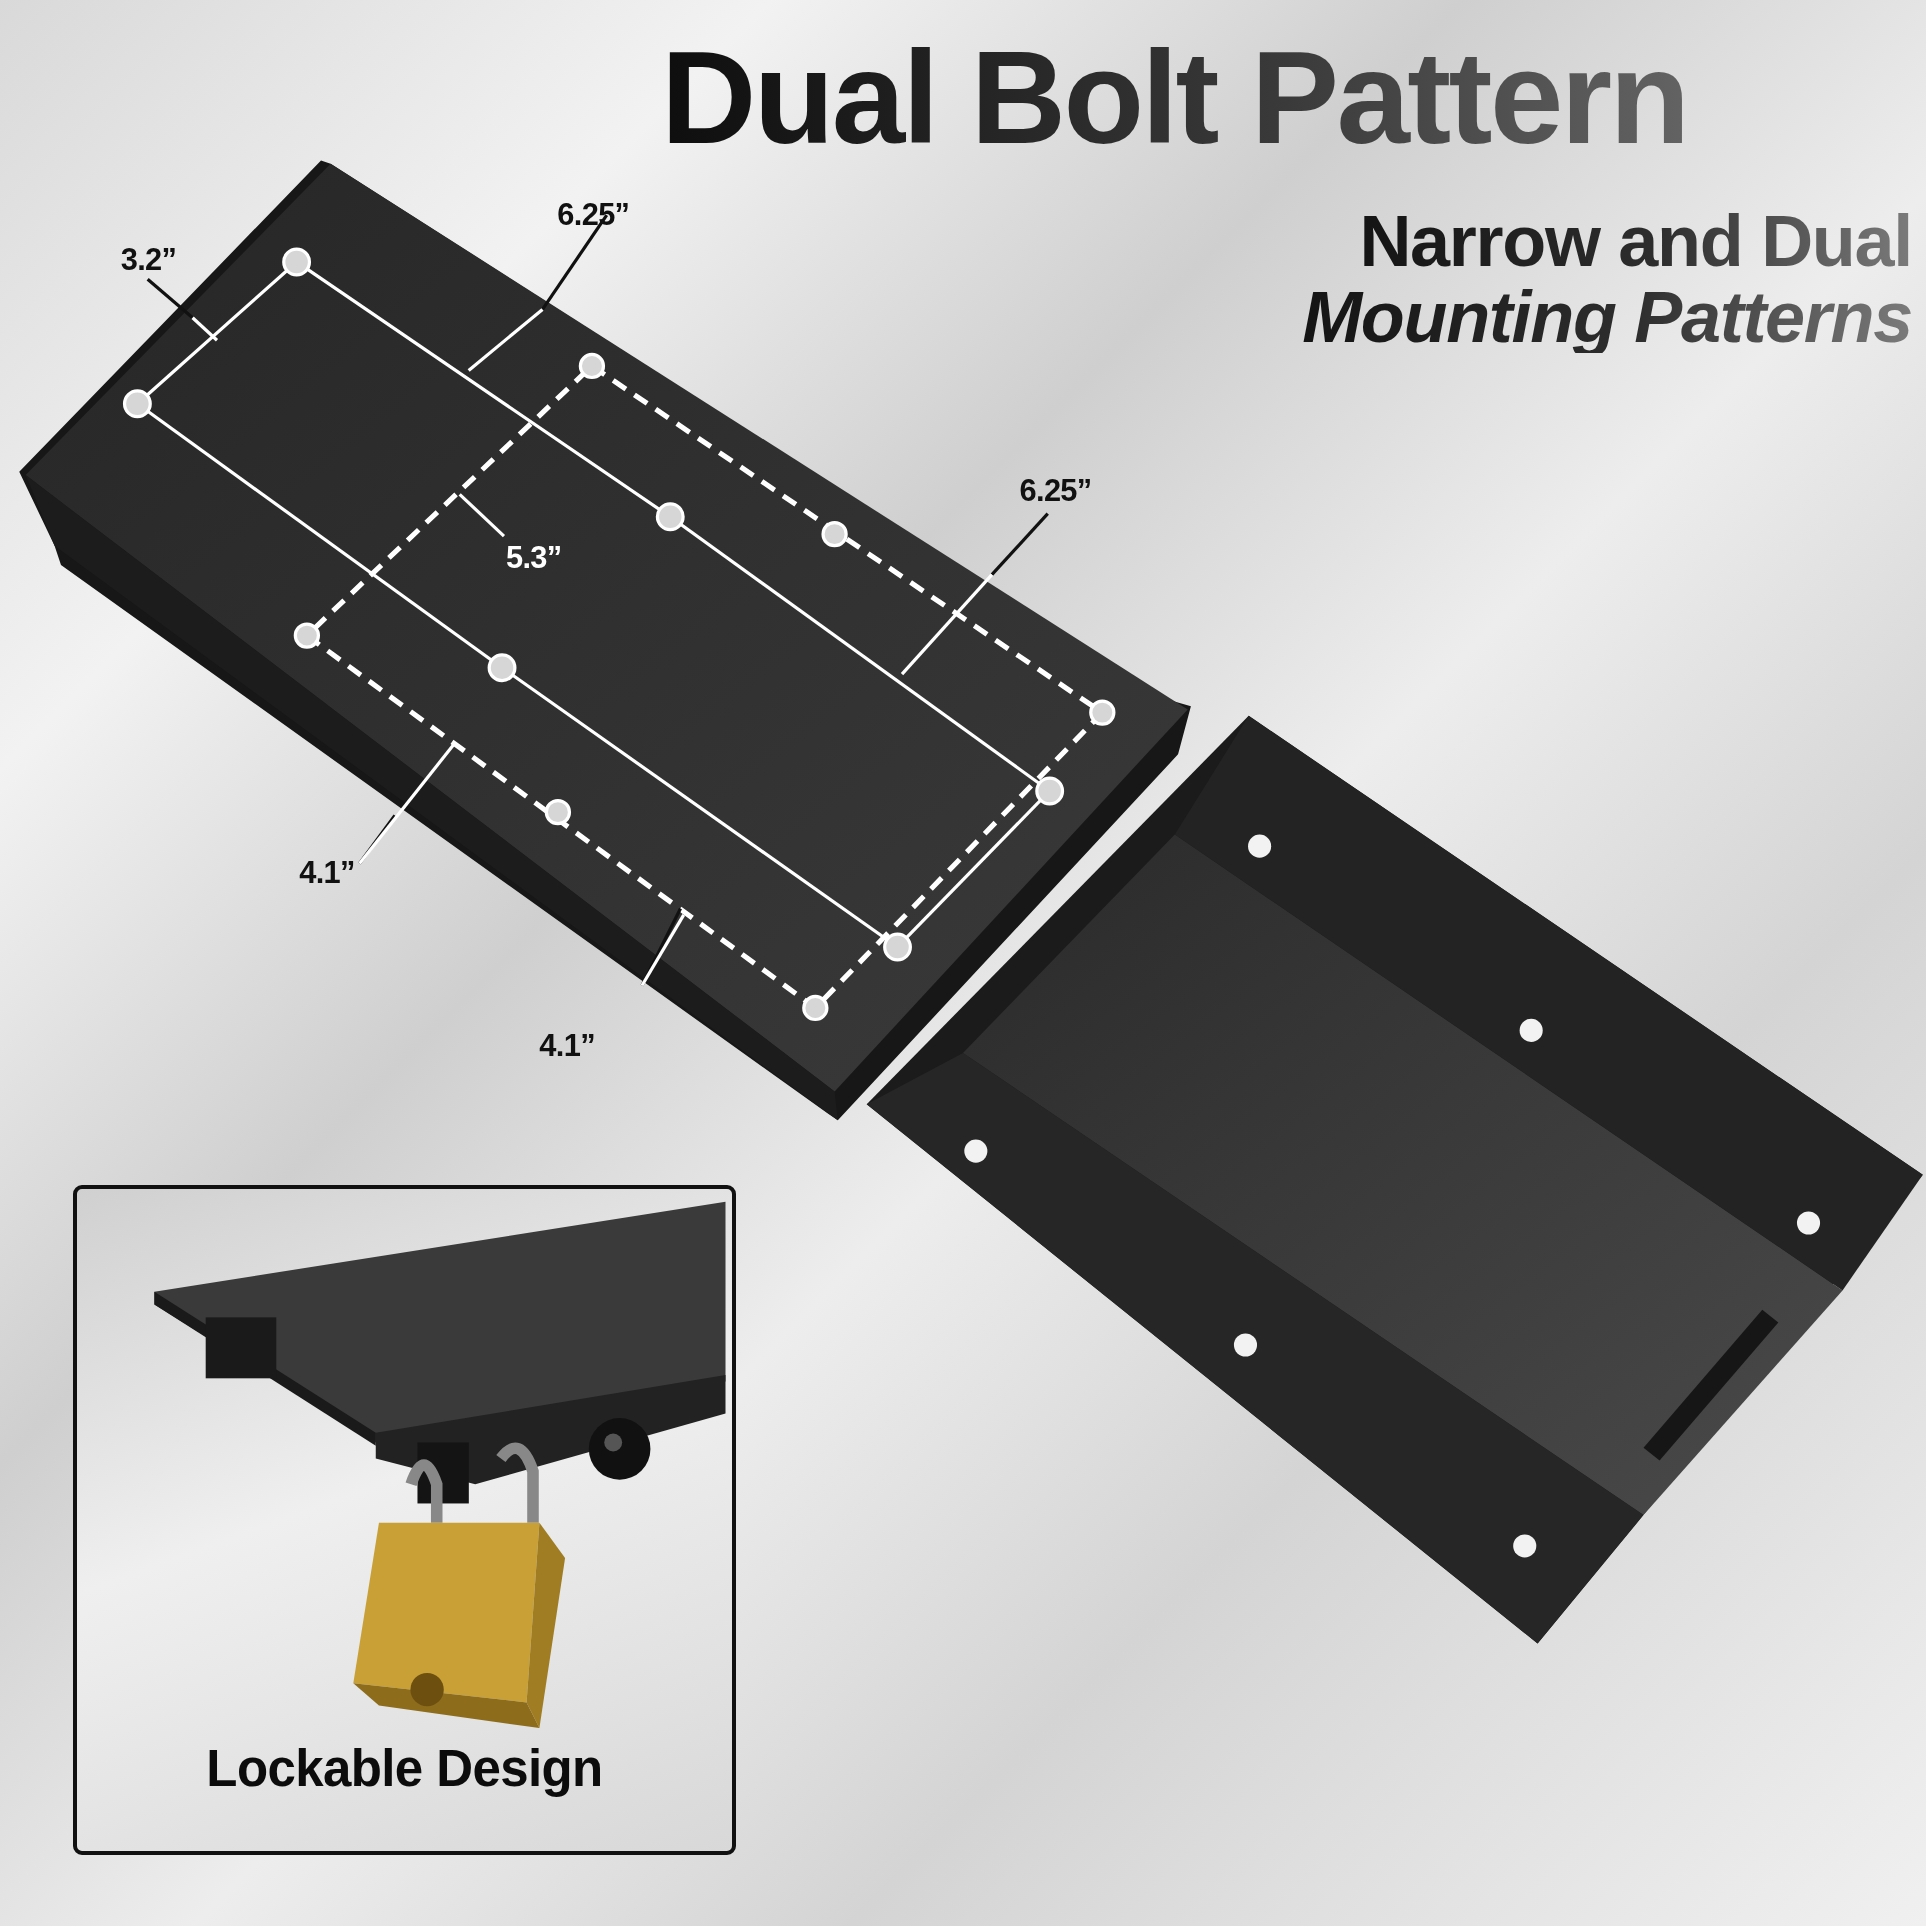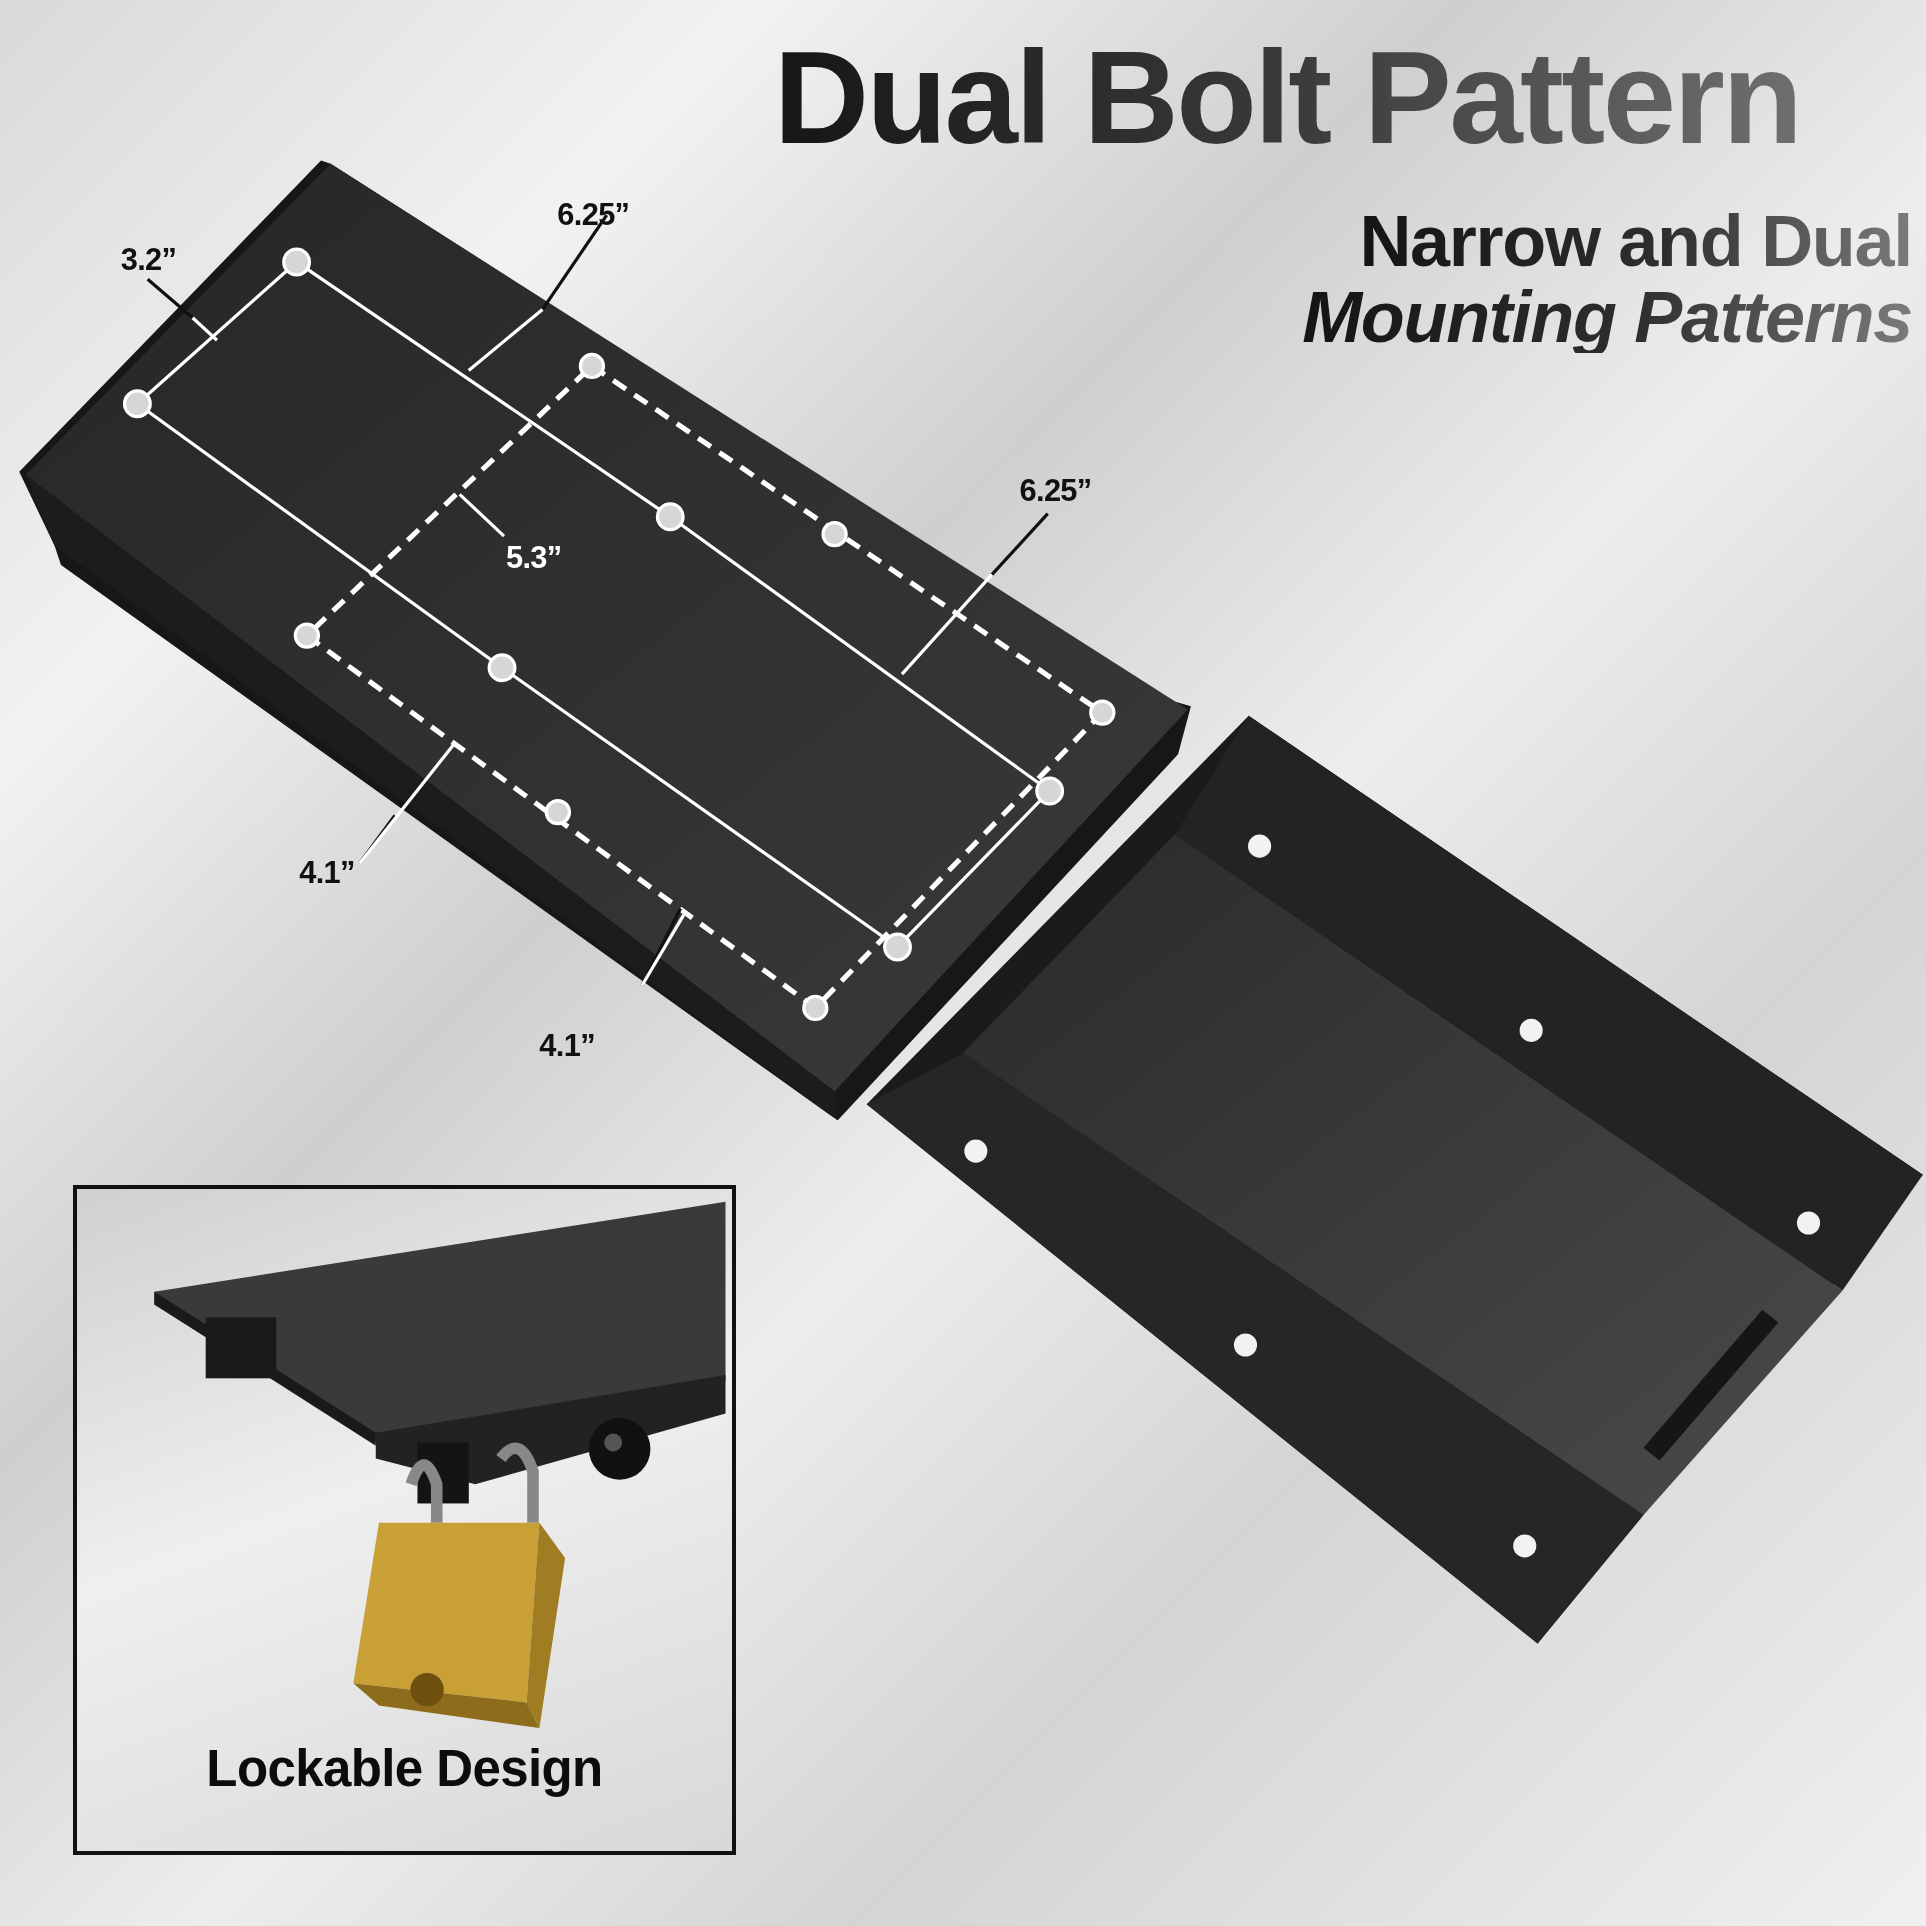--- a/index.html
+++ b/index.html
@@ -1,32 +1,32 @@
 <!DOCTYPE html>
 <html style="font-size:10.3px"><head>
 <meta charset="utf-8">
 <style>
   html,body{margin:0;padding:0;}
   body{width:1926px;height:1926px;overflow:hidden;position:relative;
     background:linear-gradient(135deg,#d9d9d9 0%,#f2f2f2 20%,#cfcfcf 38%,#ededed 55%,#d4d4d4 72%,#f0f0f0 100%);
     font-family:"Liberation Sans","DejaVu Sans",sans-serif;}
-  .title{position:absolute;left:661px;top:32px;width:1252px;text-align:center;
+  .title{position:absolute;left:661px;top:32px;width:1252px;text-align:left;
     font-size:132px;font-weight:700;letter-spacing:-2.6px;line-height:1;
     background:linear-gradient(90deg,#0e0e0e 0%,#3a3a3a 50%,#7a7a7a 100%);
     -webkit-background-clip:text;background-clip:text;color:transparent;}
   .sub{position:absolute;right:14px;text-align:right;font-size:72px;font-weight:700;
     letter-spacing:-1.3px;line-height:1;
     background:linear-gradient(90deg,#141414 0%,#2e2e2e 55%,#7b7b7b 100%);
     -webkit-background-clip:text;background-clip:text;color:transparent;}
   .sub1{top:205px;} .sub2{top:281px;font-style:italic;}
   svg.scene{position:absolute;left:0;top:0;}
   .dim{font-size:48px;font-weight:700;fill:#111;letter-spacing:-1px;}
   .dimw{font-size:48px;font-weight:700;fill:#fff;letter-spacing:-1px;}
   .inset{position:absolute;left:73px;top:1185px;width:663px;height:670px;
-    border:4.5px solid #111;border-radius:0;box-sizing:border-box;
+    border:4.5px solid #111;border-radius:9px;box-sizing:border-box;
     background:linear-gradient(160deg,#d0d0d0 0%,#efefef 45%,#d8d8d8 100%);overflow:hidden;}
   .inset-caption{position:absolute;left:0;right:0;bottom:53px;text-align:center;
     font-size:51px;font-weight:700;color:#0c0c0c;letter-spacing:-0.6px;}
 </style>
 </head>
 <body>
 
 <div class="title">Dual Bolt Pattern</div>
 <div class="sub sub1">Narrow and Dual</div>
 <div class="sub sub2">Mounting Patterns</div>

